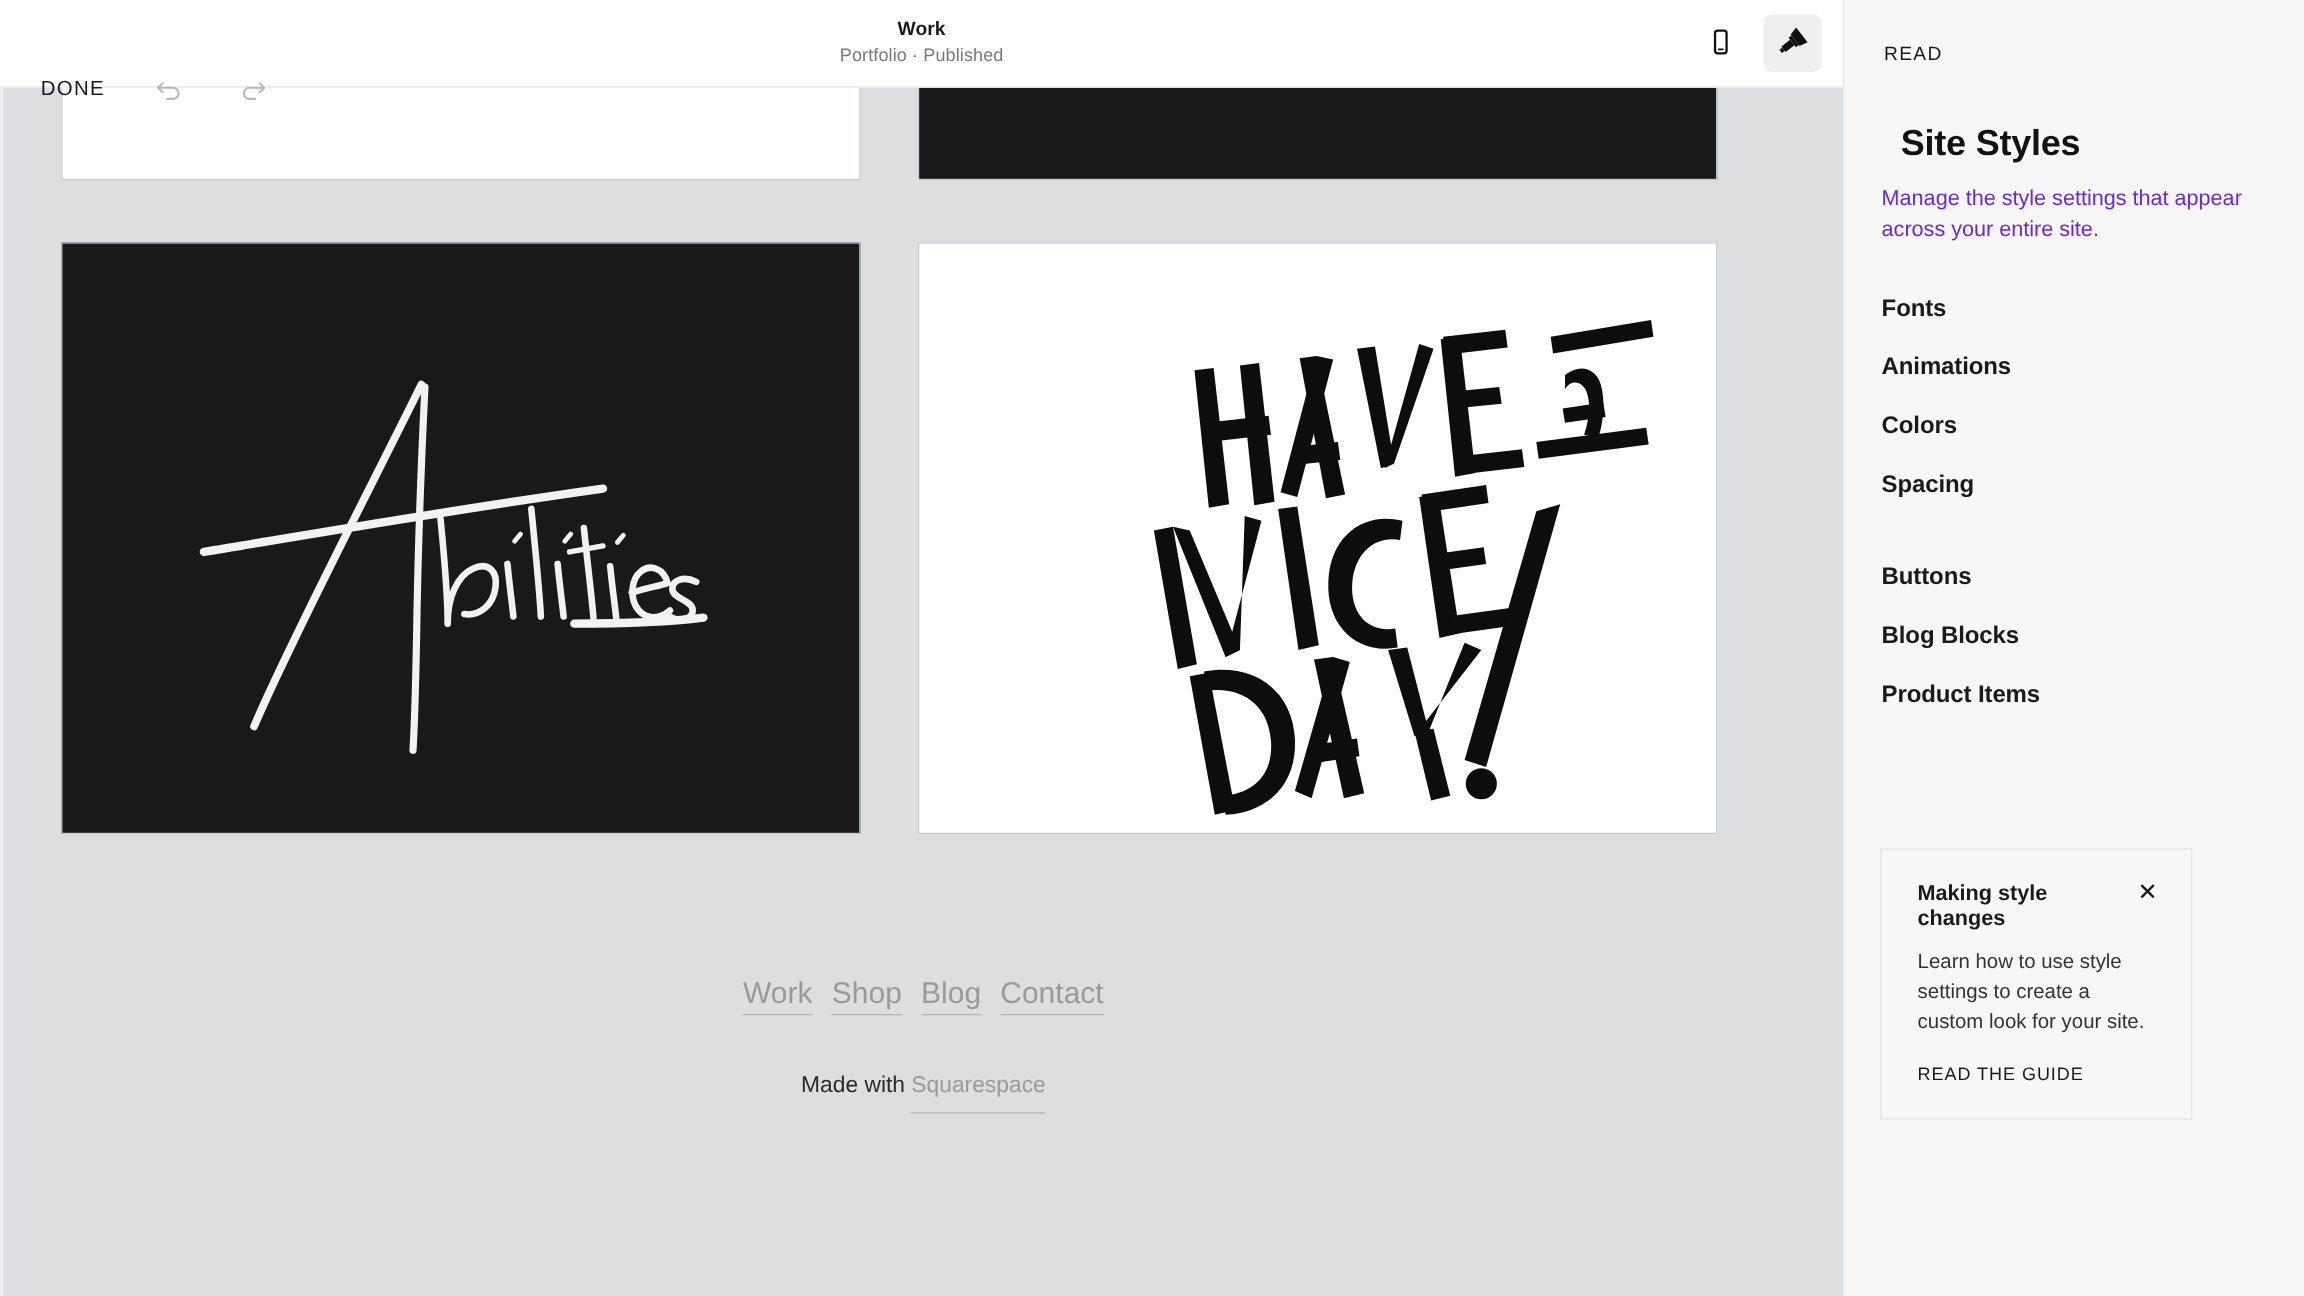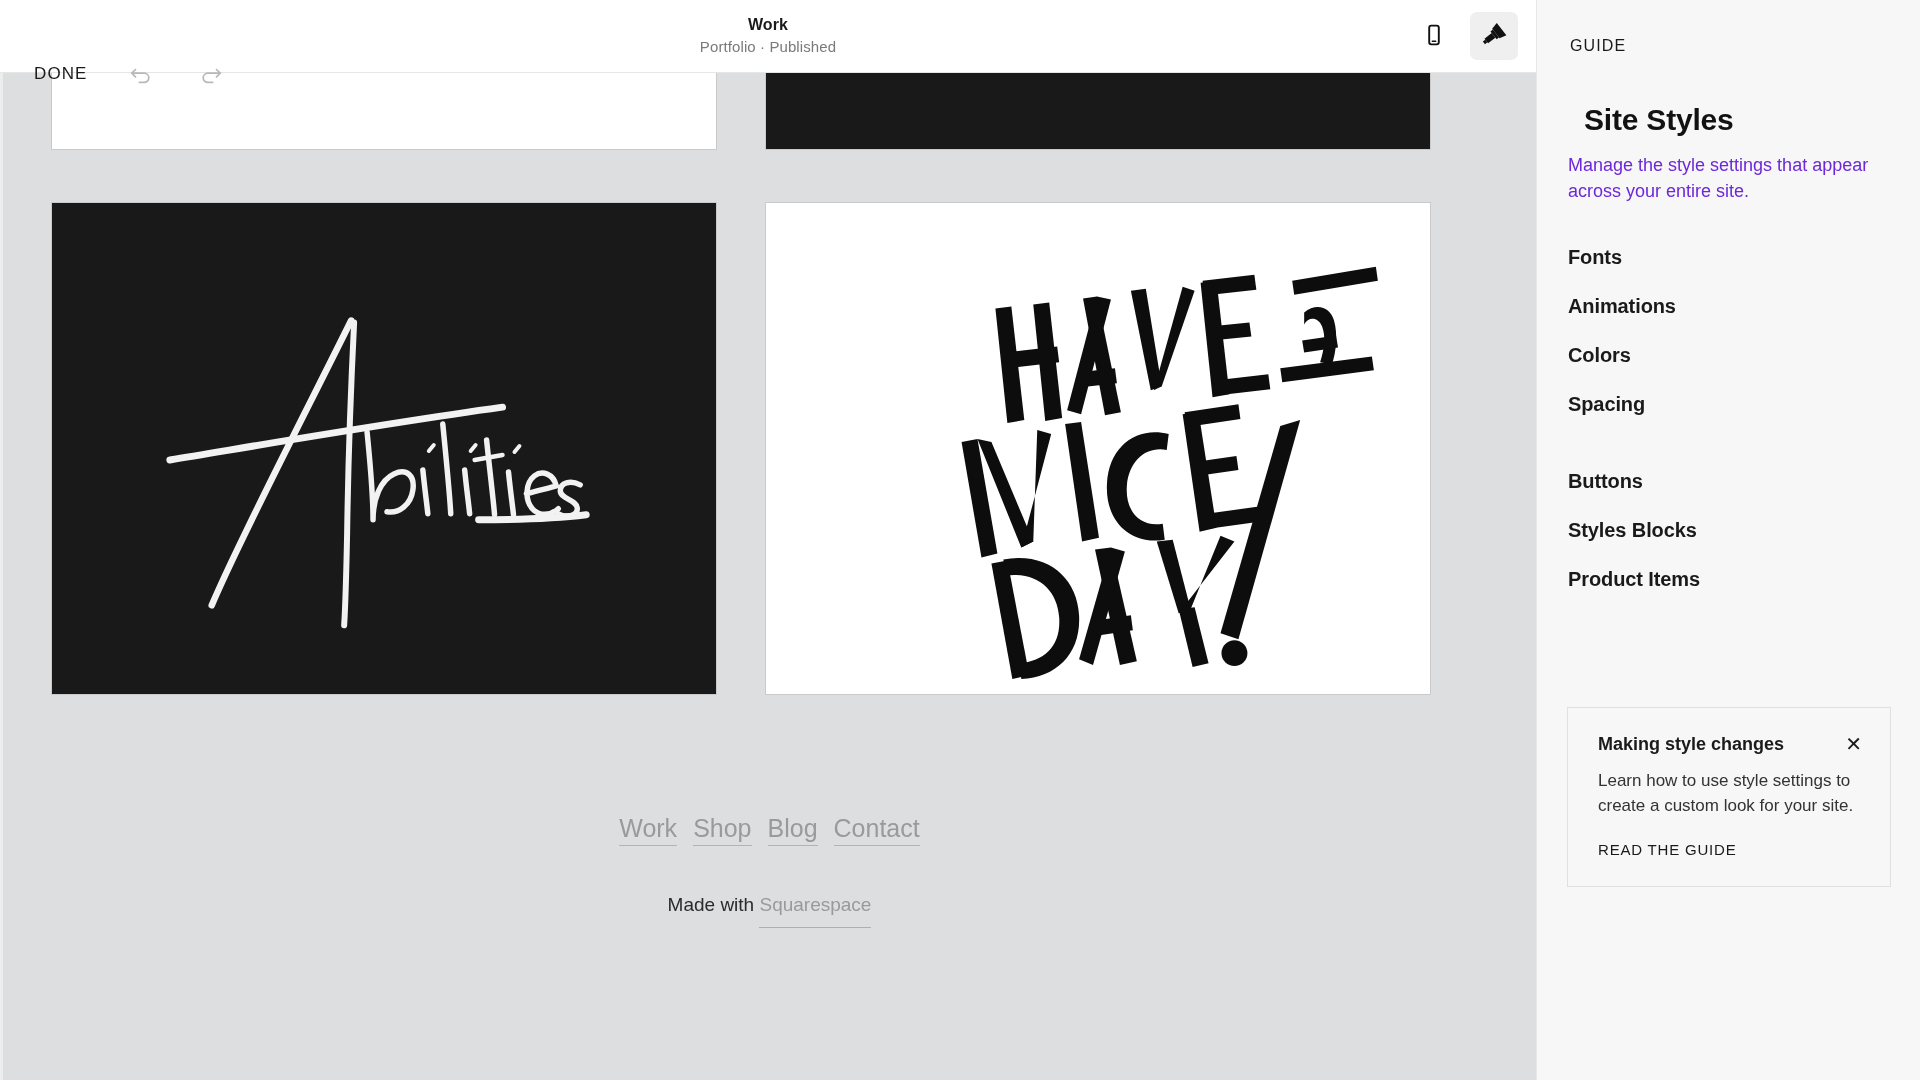--- a/index.html
+++ b/index.html
@@ -145,21 +145,21 @@
   .panel-menu { position:absolute; left:31px; top:243px; width:320px; }
   .menu-item {
     font-size:20px; font-weight:700; color:#1a1a1a;
     letter-spacing:-0.1px; cursor:pointer; padding:3px 0;
     margin-bottom:20px; display:block;
   }
   .menu-gap { height:28px; }
 
   
   .tip-card {
-    position:absolute; left:30px; top:707px; width:324px;
+    position:absolute; left:30px; top:707px; width:260px;
     background:#f7f7f7; border:1px solid #e0e0e0;
   }
   .tip-head {
     display:flex; align-items:flex-start; justify-content:space-between;
     padding:26px 28px 0 30px;
   }
   .tip-title { font-size:18px; font-weight:700; color:#1a1a1a; }
   .tip-close { font-size:20px; line-height:1; color:#1a1a1a; background:none; border:none; cursor:pointer; font-family:"Liberation Sans", sans-serif; }
   .tip-body {
     padding:14px 32px 0 30px; font-size:17px; line-height:1.47; color:#333;
@@ -354,35 +354,35 @@
         <span class="tri up"></span>
       </div>
     <div class="sb-thumb"></div>
     <div class="sb-arrow down">
         <span class="tri down"></span>
       </div>
   </div>
 
   <div class="panel">
 
-    <button class="panel-close">GUIDE</button>
+    <button class="panel-close">READ</button>
 
     <div class="panel-heading">Site Styles</div>
     <div class="panel-desc">Manage the style settings that appear across your entire site.</div>
 
     <div class="panel-menu">
       <span class="menu-item">Fonts</span>
       <span class="menu-item">Animations</span>
       <span class="menu-item">Colors</span>
       <span class="menu-item">Spacing</span>
 
       <div class="menu-gap"></div>
 
       <span class="menu-item">Buttons</span>
-      <span class="menu-item">Styles Blocks</span>
+      <span class="menu-item">Blog Blocks</span>
       <span class="menu-item">Product Items</span>
     </div>
 
     <div class="tip-card">
       <div class="tip-head">
         <div class="tip-title">Making style changes</div>
         <button class="tip-close">✕</button>
       </div>
       <div class="tip-body">Learn how to use style settings to create a custom look for your site.</div>
       <a href="#" class="tip-link">READ THE GUIDE</a>

